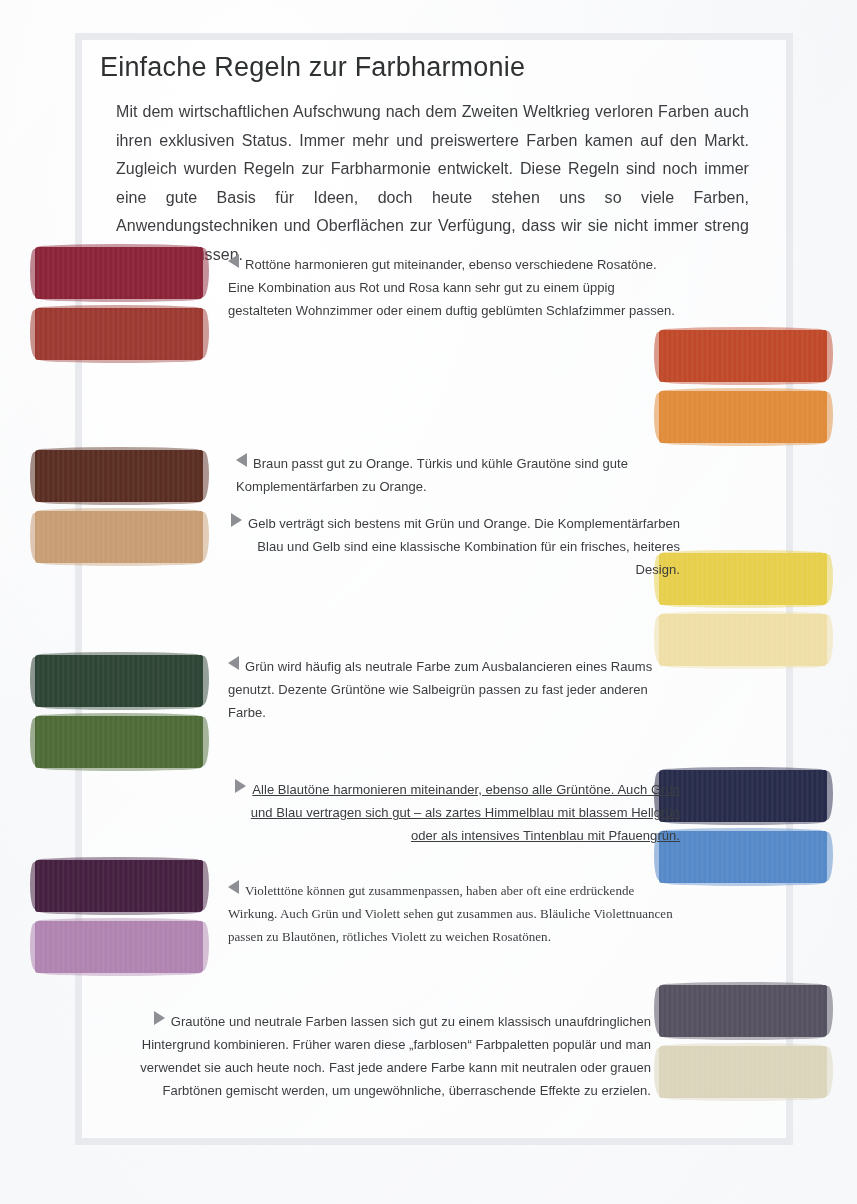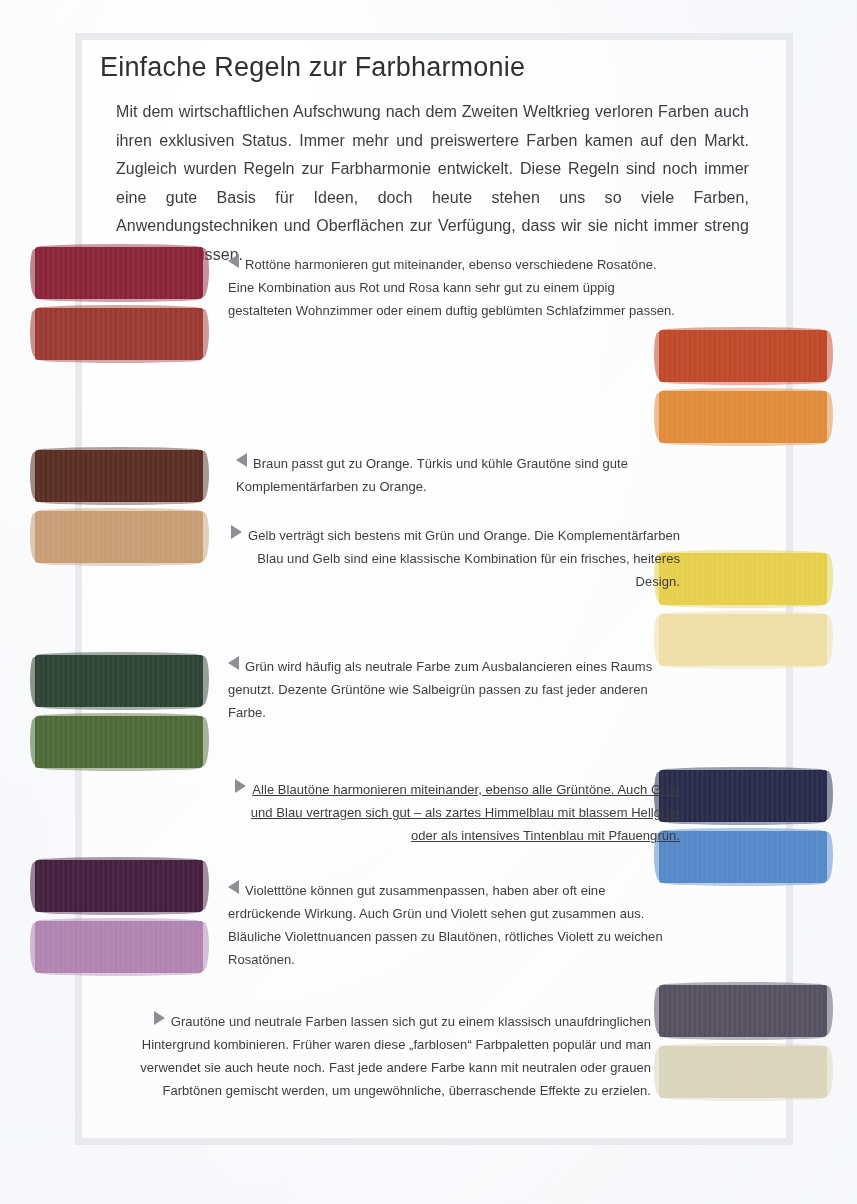--- a/index.html
+++ b/index.html
@@ -291,33 +291,33 @@
 
     <div class="block align-left" style="left:228px; top:253px; width:452px;">
       <p><span class="tri tri-left" style="border-right-color: rgb(141, 143, 148);"></span><span>Rottöne harmonieren gut miteinander, ebenso verschiedene Rosatöne. Eine Kombination aus Rot und Rosa kann sehr gut zu einem üppig gestalteten Wohnzimmer oder einem duftig geblümten Schlafzimmer passen.</span></p>
     </div>
 
 
     <div class="block align-left" style="left:228px; top:452px; width:452px;margin-left:8px;">
       <p><span class="tri tri-left" style="border-right-color: rgb(141, 143, 148);"></span><span>Braun passt gut zu Orange. Türkis und kühle Grautöne sind gute Komplementärfarben zu Orange.</span></p>
     </div>
 
-    <div class="block align-right" style="left:228px; top:524px; width:452px;">
+    <div class="block align-right" style="left:228px; top:512px; width:452px;">
       <p><span class="tri tri-right" style="border-left-color: rgb(141, 143, 148);"></span><span>Gelb verträgt sich bestens mit Grün und Orange. Die Komplementärfarben Blau und Gelb sind eine klassische Kombination für ein frisches, heiteres Design.</span></p>
     </div>
 
     <div class="block align-left" style="left:228px; top:655px; width:452px;">
       <p><span class="tri tri-left" style="border-right-color: rgb(141, 143, 148);"></span><span>Grün wird häufig als neutrale Farbe zum Ausbalancieren eines Raums genutzt. Dezente Grüntöne wie Salbeigrün passen zu fast jeder anderen Farbe.</span></p>
     </div>
 
     <div class="block align-right" style="left:228px; top:778px; width:452px;text-decoration:underline;">
       <p><span class="tri tri-right" style="border-left-color: rgb(141, 143, 148);"></span><span>Alle Blautöne harmonieren miteinander, ebenso alle Grüntöne. Auch Grün und Blau vertragen sich gut – als zartes Himmelblau mit blassem Hellgrün oder als intensives Tintenblau mit Pfauengrün.</span></p>
     </div>
 
-    <div class="block align-left" style="left:228px; top:879px; width:452px;">
+    <div class="block align-left" style="left:228px; top:879px; width:452px;font-family:Liberation Serif, serif;">
       <p><span class="tri tri-left" style="border-right-color: rgb(141, 143, 148);"></span><span>Violetttöne können gut zusammenpassen, haben aber oft eine erdrückende Wirkung. Auch Grün und Violett sehen gut zusammen aus. Bläuliche Violettnuancen passen zu Blautönen, rötliches Violett zu weichen Rosatönen.</span></p>
     </div>
 
     <div class="block align-right" style="left:106px; top:1010px; width:545px;">
       <p><span class="tri tri-right" style="border-left-color: rgb(141, 143, 148);"></span><span>Grautöne und neutrale Farben lassen sich gut zu einem klassisch unaufdringlichen Hintergrund kombinieren. Früher waren diese „farblosen“ Farbpaletten populär und man verwendet sie auch heute noch. Fast jede andere Farbe kann mit neutralen oder grauen Farbtönen gemischt werden, um ungewöhnliche, überraschende Effekte zu erzielen.</span></p>
     </div>
 
   </div>
 </div>
 

